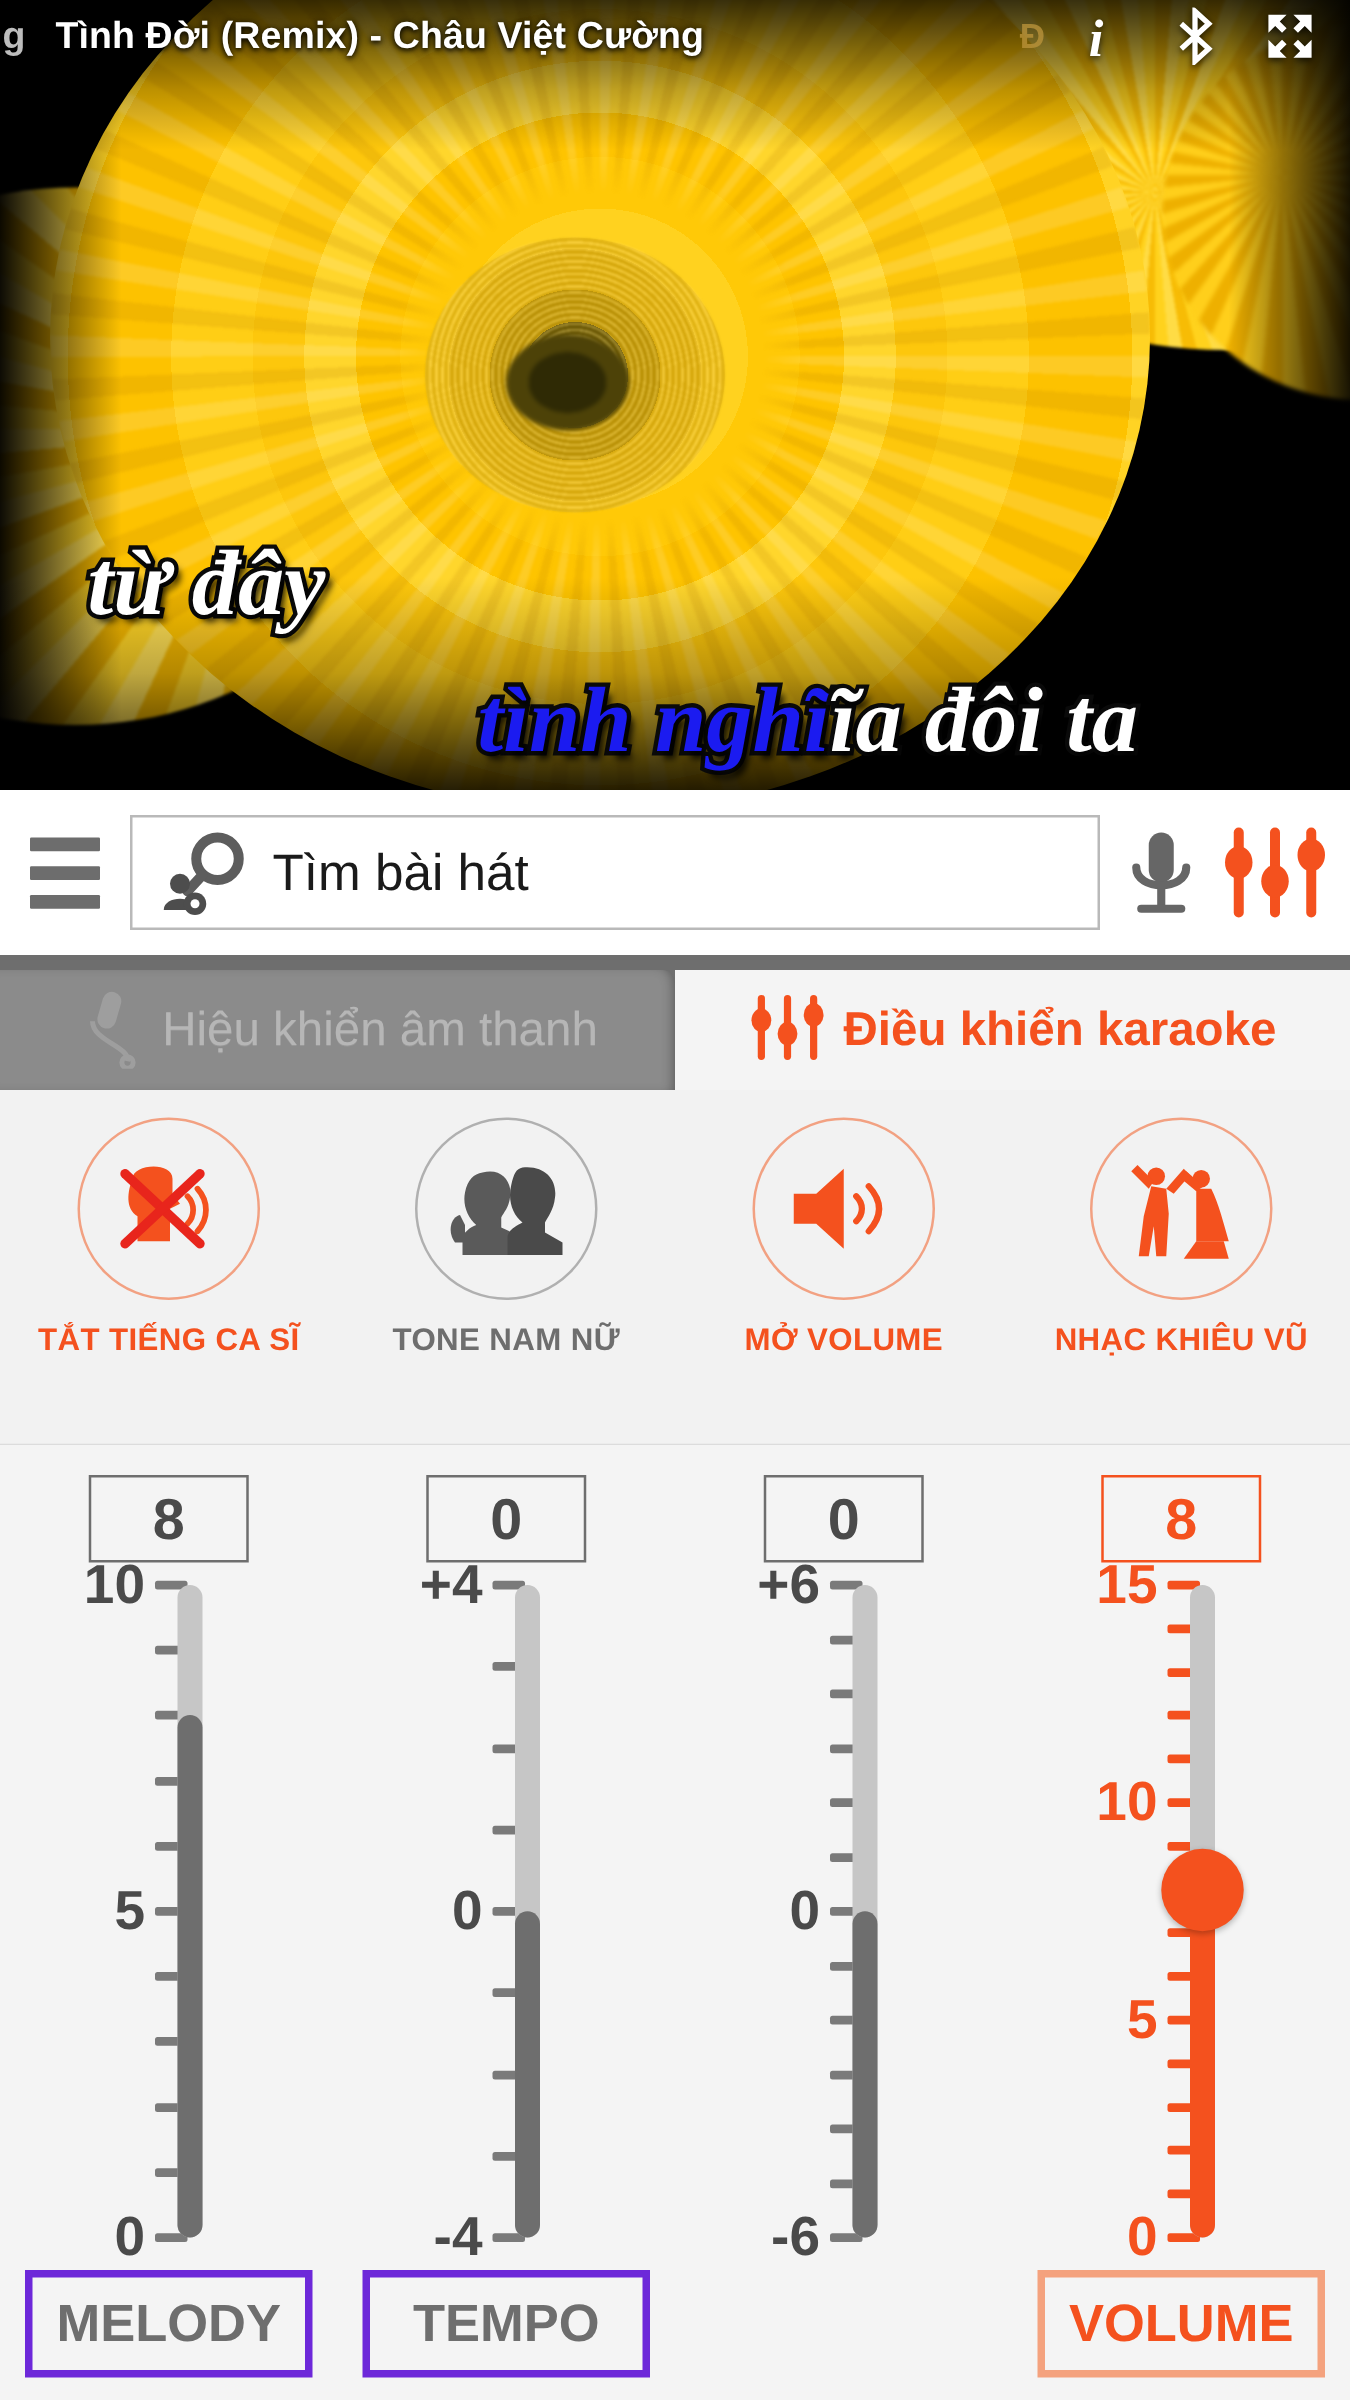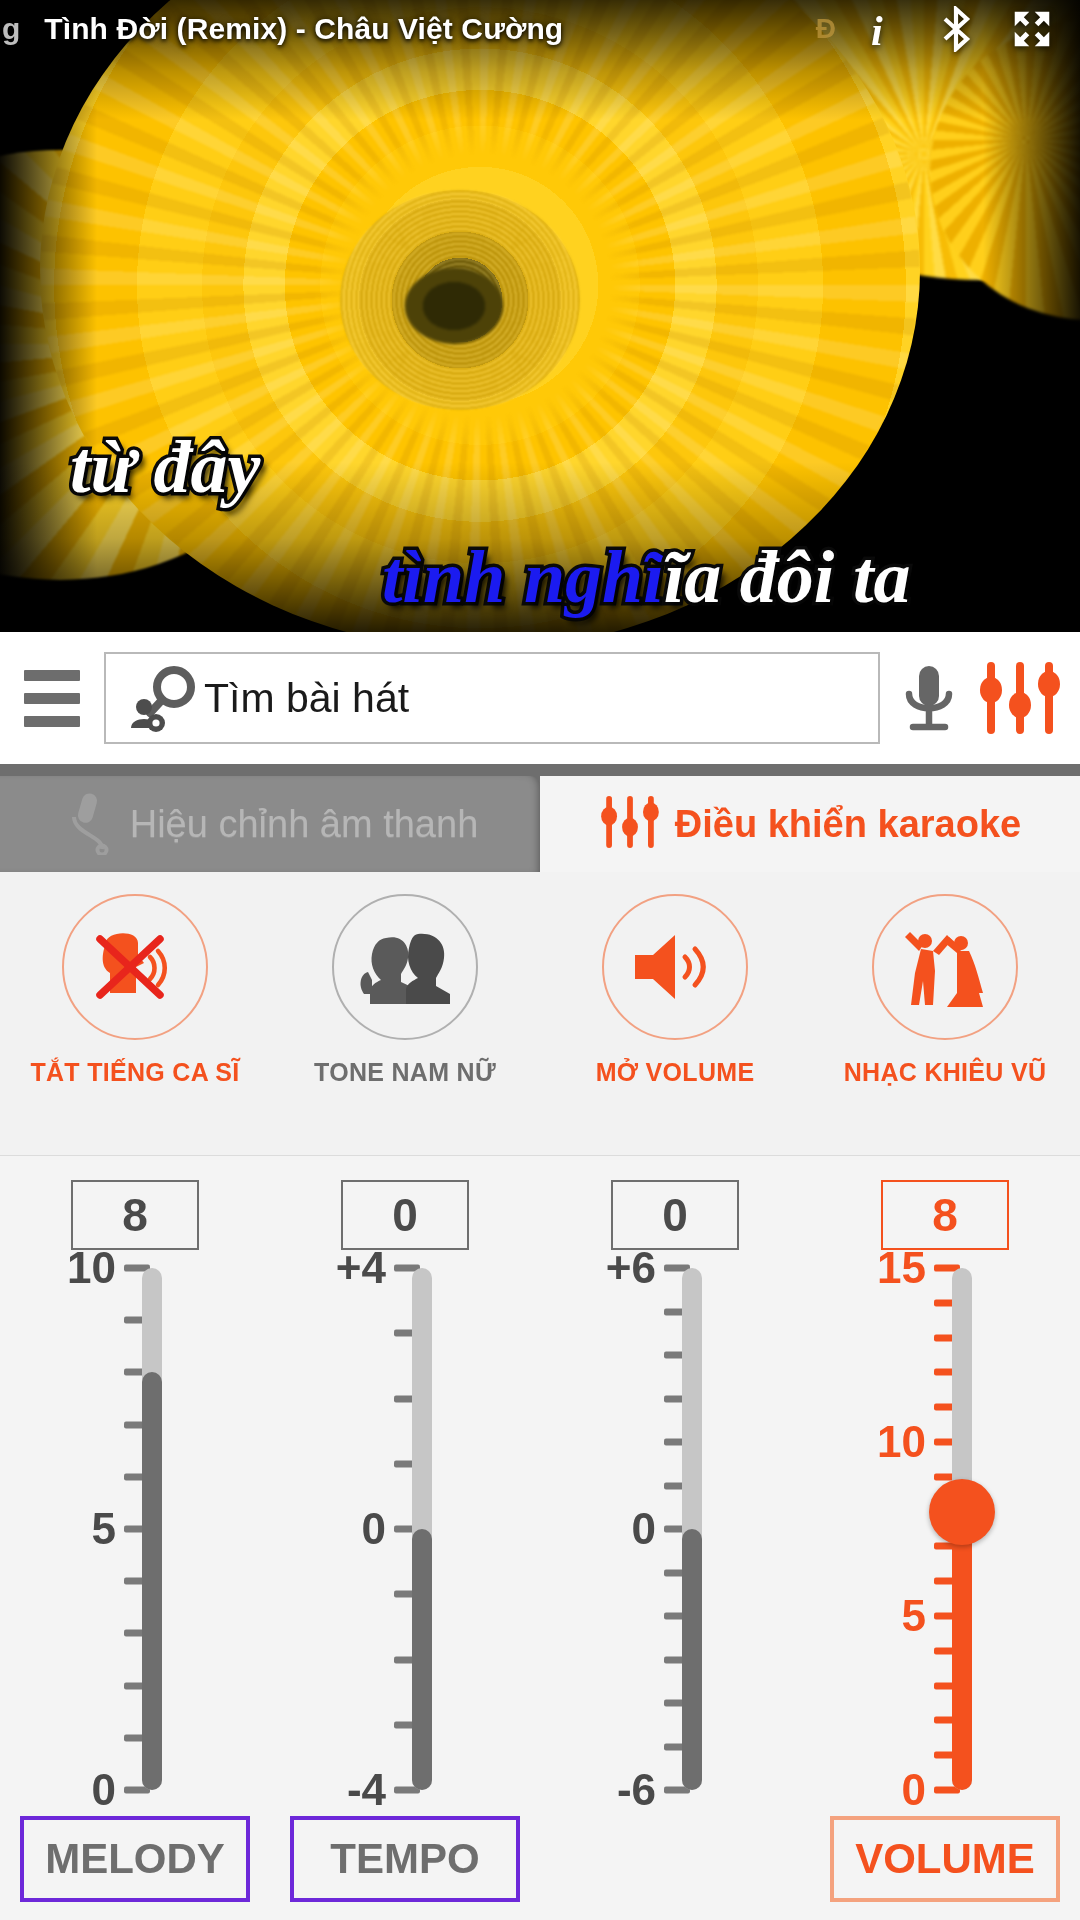--- a/index.html
+++ b/index.html
@@ -158,21 +158,21 @@
     justify-content:center; gap:12px; margin-left:4px; cursor:pointer;
   }
   .hamburger span{ display:block; width:56px; height:11px; background:#6d6d6d; border-radius:1px; }
   .search-field{
     flex:1; height:92px; margin-left:4px; margin-right:12px;
     border:2px solid #b9b9b9; background:#fff;
     display:flex; align-items:center; padding:0 18px 0 22px;
   }
   .search-icon{ width:76px; height:72px; flex:0 0 76px; }
   .search-placeholder{
-    font-size:41px; color:#1a1a1a; flex:1;
+    font-size:41px; color:#1a1a1a; margin-left:14px; flex:1;
     font-family:"Liberation Sans", sans-serif;
   }
   .mic-btn{ width:74px; height:76px; display:flex; align-items:center; justify-content:center; }
   .eq-btn{
     width:108px; display:flex; align-items:center; justify-content:center;
     margin-right:6px; cursor:pointer;
   }
 
   
   .tabs{
@@ -261,21 +261,21 @@
   }
   .fill.o{ background:#f4511e; }
   .thumb{
     position:absolute; left:-23px; width:66px; height:66px; border-radius:50%;
     background:#f4511e; transform:translateY(50%);
     box-shadow:0 2px 5px rgba(0,0,0,.28);
   }
 
   .bottom-btn{
     position:absolute; bottom:18px; left:20px; width:230px; height:86px;
-    border:4px solid #6d28d9; background:#f4f4f4;
+    border:6px solid #6d28d9; background:#f4f4f4;
     display:flex; align-items:center; justify-content:center;
     font-size:42px; font-weight:bold; color:#6e6e6e; cursor:pointer;
   }
   .bottom-btn.active{ border-color:#f4a27e; color:#f4511e; }
 </style>
 </head>
 <body>
 
 <div class="video-area">
   <div class="flower">
@@ -368,21 +368,21 @@
 
 <div class="tabs">
   <div class="tab tab-inactive">
     <span>
       <svg width="54" height="66" viewBox="0 0 54 66">
         <rect x="18" y="4" width="15" height="30" rx="7.5" fill="#9e9e9e" transform="rotate(16 25 19)"></rect>
         <path d="M12 28 C12 44 42 48 40 60" fill="none" stroke="#9e9e9e" stroke-width="4"></path>
         <circle cx="40" cy="61" r="4.5" fill="none" stroke="#9e9e9e" stroke-width="4"></circle>
       </svg>
     </span>
-    <span class="tab-label">Hiệu chỉnh âm thanh</span>
+    <span class="tab-label">Hiệu khiển âm thanh</span>
   </div>
   <div class="tab tab-active">
     <span>
       <svg width="62" height="62" viewBox="0 0 86 76">
         <g stroke="#f4511e" stroke-width="8" stroke-linecap="round">
           <line x1="14" y1="6" x2="14" y2="70"></line>
           <line x1="43" y1="6" x2="43" y2="70"></line>
           <line x1="72" y1="6" x2="72" y2="70"></line>
         </g>
         <ellipse cx="14" cy="30" rx="11" ry="13" fill="#f4511e"></ellipse>

